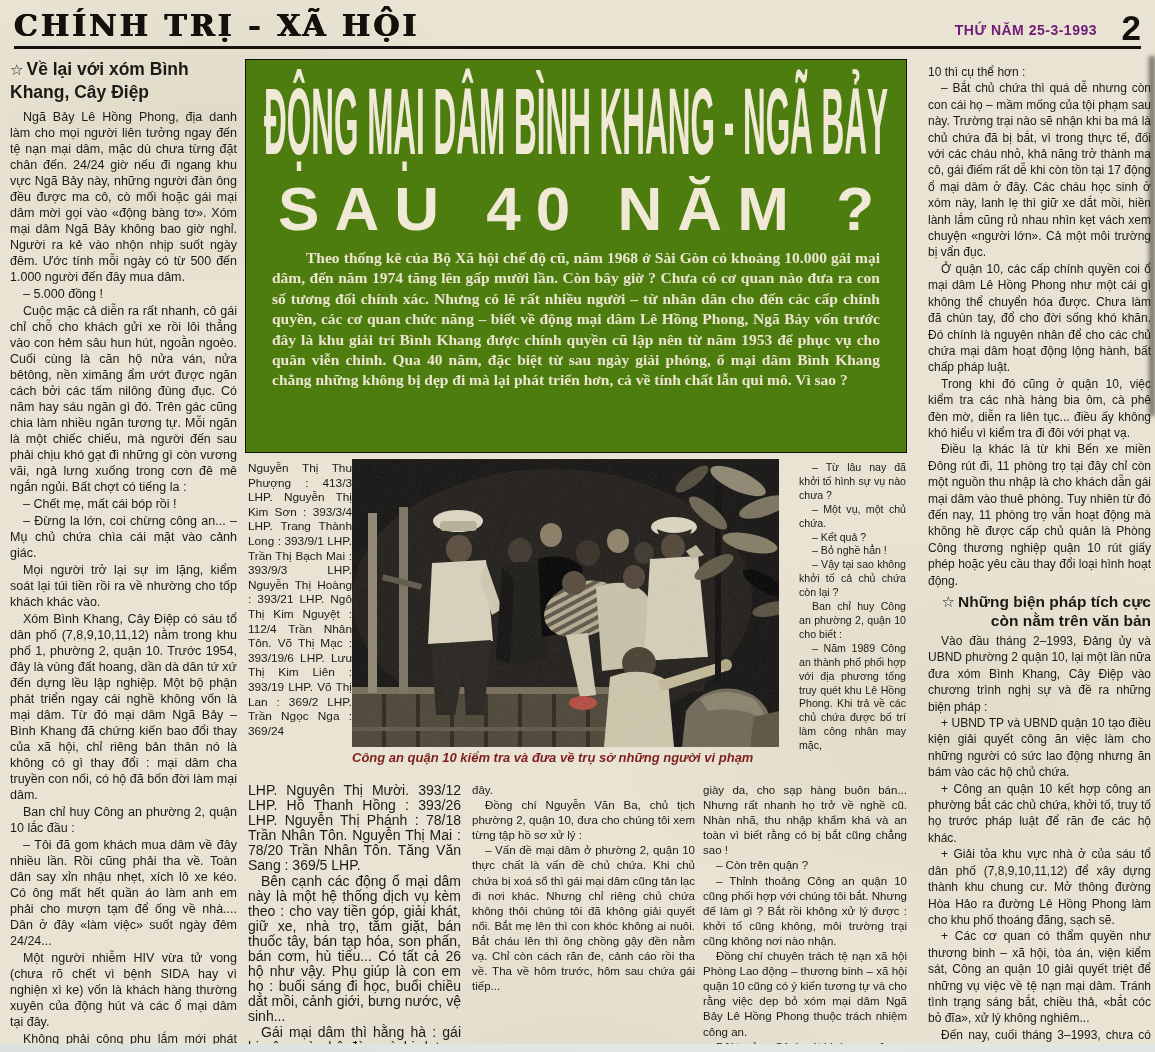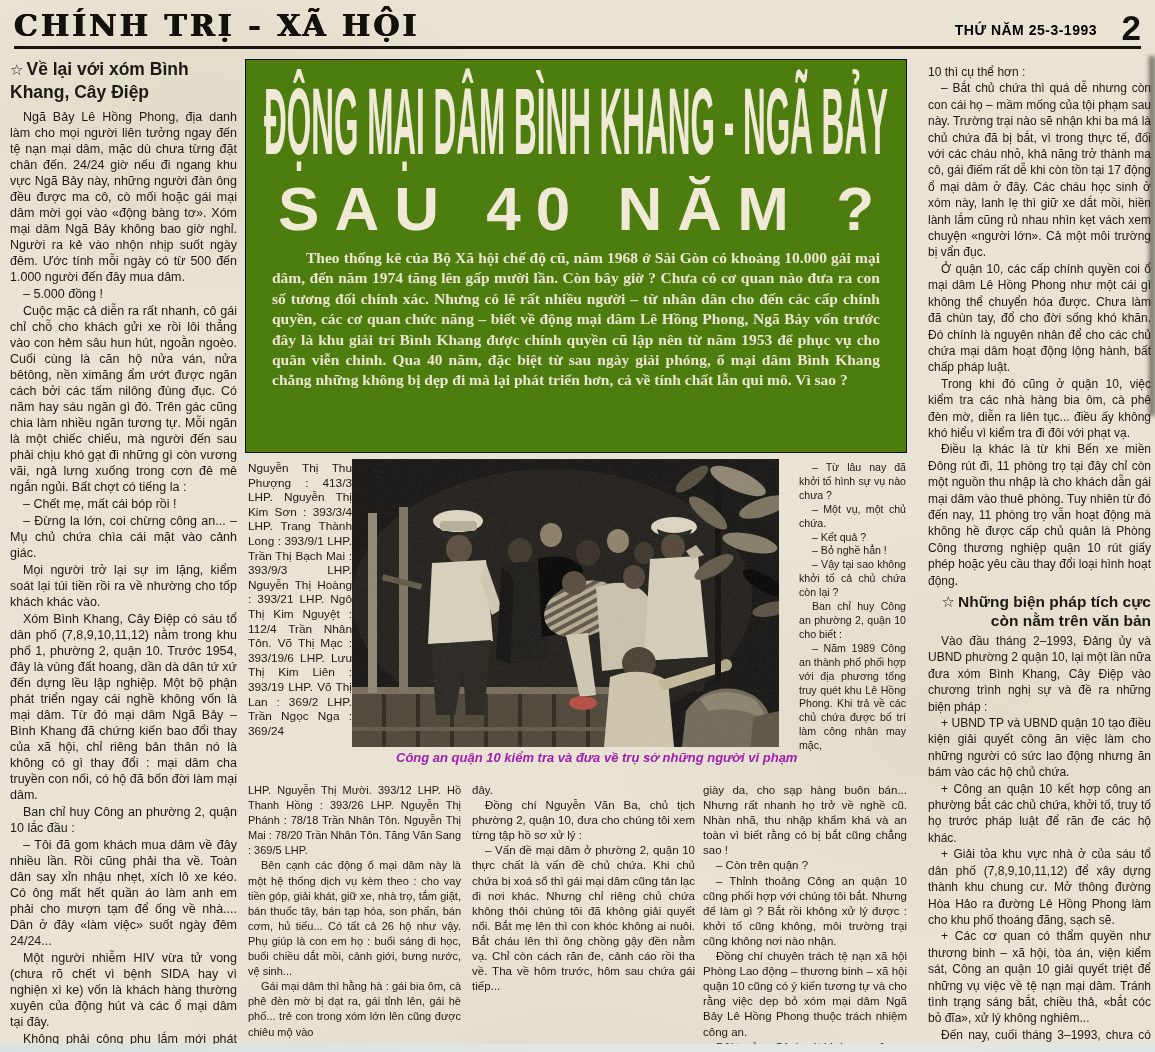--- a/index.html
+++ b/index.html
@@ -13,21 +13,21 @@
     font-family:"Liberation Sans", sans-serif;
     color:#1d1a15;
   }
   .abs{position:absolute;}
   
   .mast-title{
     left:14px;top:8px;font-family:"DejaVu Serif", serif;font-weight:bold;
     font-size:30px;letter-spacing:3px;color:#14110c;
     text-shadow:.6px 0 #14110c, -.4px 0 #14110c;
   }
-  .mast-date{right:58px;top:22px;font-size:14px;font-weight:bold;letter-spacing:.5px;color:#000000;}
+  .mast-date{right:58px;top:22px;font-size:14px;font-weight:bold;letter-spacing:.5px;color:#701a75;}
   .mast-page{right:14px;top:8px;font-size:35px;font-weight:bold;color:#14110c;}
   .mast-rule{left:14px;top:46px;width:1127px;height:3px;background:#17140f;}
   
   .col{position:absolute;text-align:justify;overflow:hidden;}
   .col p{margin:0;text-indent:13px;}
   .col p.cont{text-indent:0;}
   .c1{left:10px;top:58px;width:227px;height:994px;font-size:12.5px;line-height:16px;}
   .c1 p{margin-bottom:1px;}
   .head1{font-size:17.5px;line-height:22px;font-weight:bold;text-align:left;text-indent:0;margin:0 0 6px 0;}
   .star{font-weight:normal;font-size:15px;padding-right:3px;}
@@ -36,28 +36,28 @@
   .hbox svg{display:block;}
   .lede{
     position:absolute;left:26px;top:188px;width:608px;height:196px;
     font-family:"Liberation Serif", serif;font-weight:bold;
     font-size:15.5px;line-height:20.4px;color:#ece5cf;text-align:justify;overflow:hidden;
   }
   .lede p{margin:0;text-indent:34px;}
   
   .c2n{left:248px;top:461px;width:104px;height:318px;font-size:11.8px;line-height:14.6px;}
   .c4n{left:799px;top:461px;width:107px;height:318px;font-size:10.6px;line-height:13.9px;}
-  .c2w{left:248px;top:783px;width:213px;height:266px;font-size:11px;line-height:15.1px;}
+  .c2w{left:248px;top:783px;width:213px;height:266px;font-size:14px;line-height:15.1px;}
   .c3{left:472px;top:783px;width:223px;height:266px;font-size:11.5px;line-height:15.1px;}
   .c4w{left:703px;top:783px;width:204px;height:266px;font-size:11.5px;line-height:15.1px;}
   .c5{left:928px;top:64px;width:223px;height:996px;font-size:12px;line-height:16.4px;}
   .subhead{font-size:15.5px;line-height:19px;font-weight:bold;text-align:right;text-indent:0 !important;margin:3px 0 3px 0 !important;}
   
   .photo{left:352px;top:459px;width:427px;height:288px;background:#131110;}
-  .caption{left:352px;top:750px;width:430px;font-size:13px;font-weight:bold;font-style:italic;color:#a21caf;margin-left:44px;}
+  .caption{left:352px;top:750px;width:430px;font-size:13px;font-weight:bold;font-style:italic;color:#7f1d1d;}
   .bottom-strip{left:0;top:1044px;width:1155px;height:8px;background:linear-gradient(90deg,#d9e0de,#e3e8e4 60%,#dfe5e2);}
   .edge-smudge{left:0;top:56px;width:6px;height:420px;background:rgba(20,18,14,.55);filter:blur(2px);}
 </style>
 </head>
 <body>
 
 <div class="abs mast-title">CHÍNH TRỊ - XÃ HỘI</div>
 <div class="abs mast-date">THỨ NĂM 25-3-1993</div>
 <div class="abs mast-page">2</div>
 <div class="abs mast-rule"></div>

